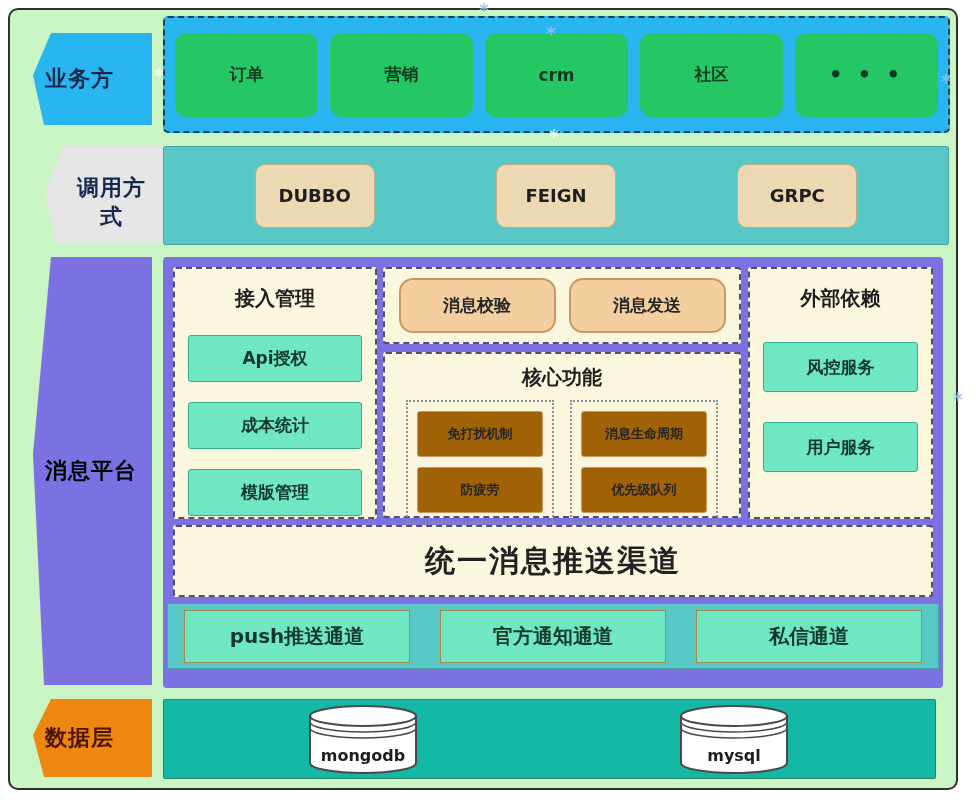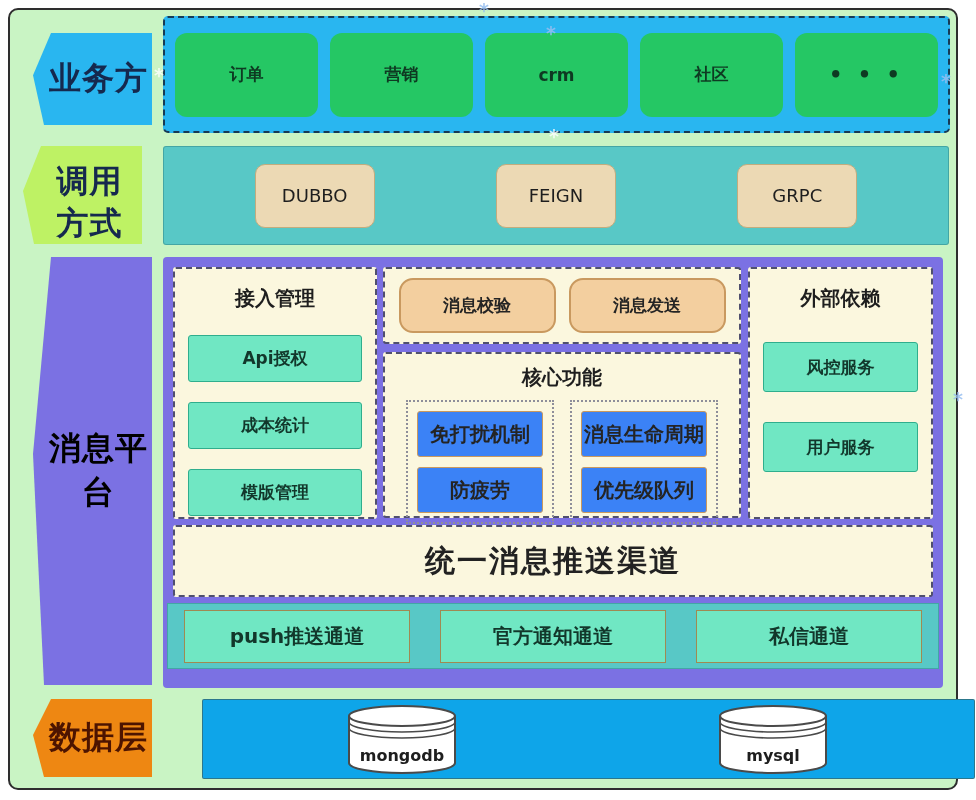--- a/index.html
+++ b/index.html
@@ -6,27 +6,27 @@
   .stage{
     position:relative;width:976px;height:800px;background:#ffffff;overflow:hidden;
     font-family:"DejaVu Sans","Liberation Sans",sans-serif;color:#1e1e1e;
   }
   .frame{
     position:absolute;left:8px;top:8px;width:946px;height:778px;
     background:#c9f4c4;border:2px solid #2e2e2e;border-radius:10px;
   }
   
   .arrow{
-    position:absolute;display:flex;align-items:center;justify-content:center;
-    font-weight:bold;font-size:32px;letter-spacing:1px;text-align:center;
+    position:absolute;display:flex;align-items:center;justify-content:flex-start;
+    font-weight:bold;font-size:22px;letter-spacing:1px;text-align:center;
     clip-path:polygon(18px 0,100% 0,100% 100%,11px 100%,0 46%);
     padding-left:12px;box-sizing:border-box;color:#15294e;font-family:Liberation Serif, serif;
   }
   .arrow-business{left:33px;top:33px;width:119px;height:92px;background:#29b6f0;}
-  .arrow-invoke{left:23px;top:146px;width:119px;height:98px;background:#bef264;line-height:1.3;padding:16px 8px 0 22px;}
+  .arrow-invoke{left:45px;top:146px;width:119px;height:98px;background:#e5e5e5;line-height:1.3;padding:16px 8px 0 22px;}
   .arrow-platform{left:33px;top:257px;width:119px;height:428px;background:#7b71e3;color:#000000;}
   .arrow-data{left:33px;top:699px;width:119px;height:78px;background:#ee8712;color:#4d1400;}
   
   .business-row{
     position:absolute;left:163px;top:16px;width:787px;height:117px;box-sizing:border-box;
     background:#29b6f0;border:2px dashed #173a55;border-radius:5px;
     display:flex;align-items:center;padding:4px 10px;gap:12px;
   }
   .green-btn{
     flex:1;height:84px;background:#25c764;border-radius:12px;
@@ -35,21 +35,21 @@
   }
   .green-btn.dots{font-size:21px;letter-spacing:4px;}
   
   .invoke-row{
     position:absolute;left:163px;top:146px;width:786px;height:99px;box-sizing:border-box;
     background:#58c8c6;border:1px solid rgba(20,90,90,.3);border-radius:3px;
     display:flex;align-items:center;justify-content:space-around;padding:0 30px;
   }
   .tan-btn{
     width:118px;height:62px;background:#ecd9b4;border:1px solid #c2ac7e;border-radius:10px;
-    display:flex;align-items:center;justify-content:center;font-weight:normal;font-size:18px;color:#1e1e1e;
+    display:flex;align-items:center;justify-content:center;font-weight:bold;font-size:18px;color:#1e1e1e;
   }
   
   .platform{
     position:absolute;left:163px;top:257px;width:780px;height:431px;
     background:#7b71e3;border-radius:4px;
   }
   .box-dashed{
     position:absolute;box-sizing:border-box;background:#fbf7de;
     border:2px dashed #50506e;border-radius:3px;
   }
@@ -69,43 +69,43 @@
     width:153px;height:51px;background:#f3cf9f;border:2px solid #c9995f;border-radius:14px;
     display:flex;align-items:center;justify-content:center;font-weight:bold;font-size:17px;color:#242424;
   }
   .core-box{left:220px;top:95px;width:358px;height:166px;padding-top:10px;}
   .core-groups{display:flex;justify-content:center;gap:16px;margin-top:9px;}
   .dot-group{
     width:148px;border:2px dotted #8e8e9a;padding:9px;box-sizing:border-box;
     display:flex;flex-direction:column;gap:10px;background:transparent;
   }
   .peach-rect{
-    height:44px;background:#3b82f6;border:1px solid #c9995f;border-radius:3px;
-    display:flex;align-items:center;justify-content:center;font-weight:bold;font-size:20px;color:#242424;
+    height:44px;background:#a16207;border:1px solid #c9995f;border-radius:3px;
+    display:flex;align-items:center;justify-content:center;font-weight:bold;font-size:13px;color:#242424;
   }
   .external-panel{left:585px;top:10px;width:185px;height:252px;padding:16px 13px 0;
     display:flex;flex-direction:column;gap:30px;}
   .external-panel .panel-title{}
   .external-panel .mint-btn{height:48px;}
   .unified-box{left:10px;top:268px;width:760px;height:72px;
     display:flex;align-items:center;justify-content:center;
     font-weight:bold;font-size:30px;letter-spacing:2px;color:#222;}
   .channels-row{
     position:absolute;left:4px;top:346px;width:772px;height:66px;box-sizing:border-box;
     background:#58c8c6;border:1px solid rgba(20,90,90,.3);
     display:flex;align-items:center;padding:0 16px;gap:30px;
   }
   .channel-btn{
     flex:1;height:51px;background:#70e7c3;border:1px solid #a08a52;
     display:flex;align-items:center;justify-content:center;font-weight:bold;font-size:20px;color:#12372b;
   }
   
   .data-row{
     position:absolute;left:163px;top:699px;width:773px;height:80px;box-sizing:border-box;
-    background:#0ea5e9;border:1px solid rgba(90,50,0,.4);border-radius:2px;margin-left:39px;
+    background:#14b8a6;border:1px solid rgba(90,50,0,.4);border-radius:2px;
   }
   .cylinder{position:absolute;top:3px;width:122px;height:74px;}
   .cyl-mongodb{left:138px;}
   .cyl-mysql{left:509px;}
   .cylinder text{font-family:"DejaVu Sans","Liberation Sans",sans-serif;font-weight:bold;font-size:16px;fill:#1e1e1e;}
   
   .spark{position:absolute;font-size:19px;font-weight:bold;pointer-events:none;line-height:1;}
   .spark-blue{color:rgba(150,190,240,.85);}
   .spark-white{color:rgba(255,255,255,.8);}
 </style>

